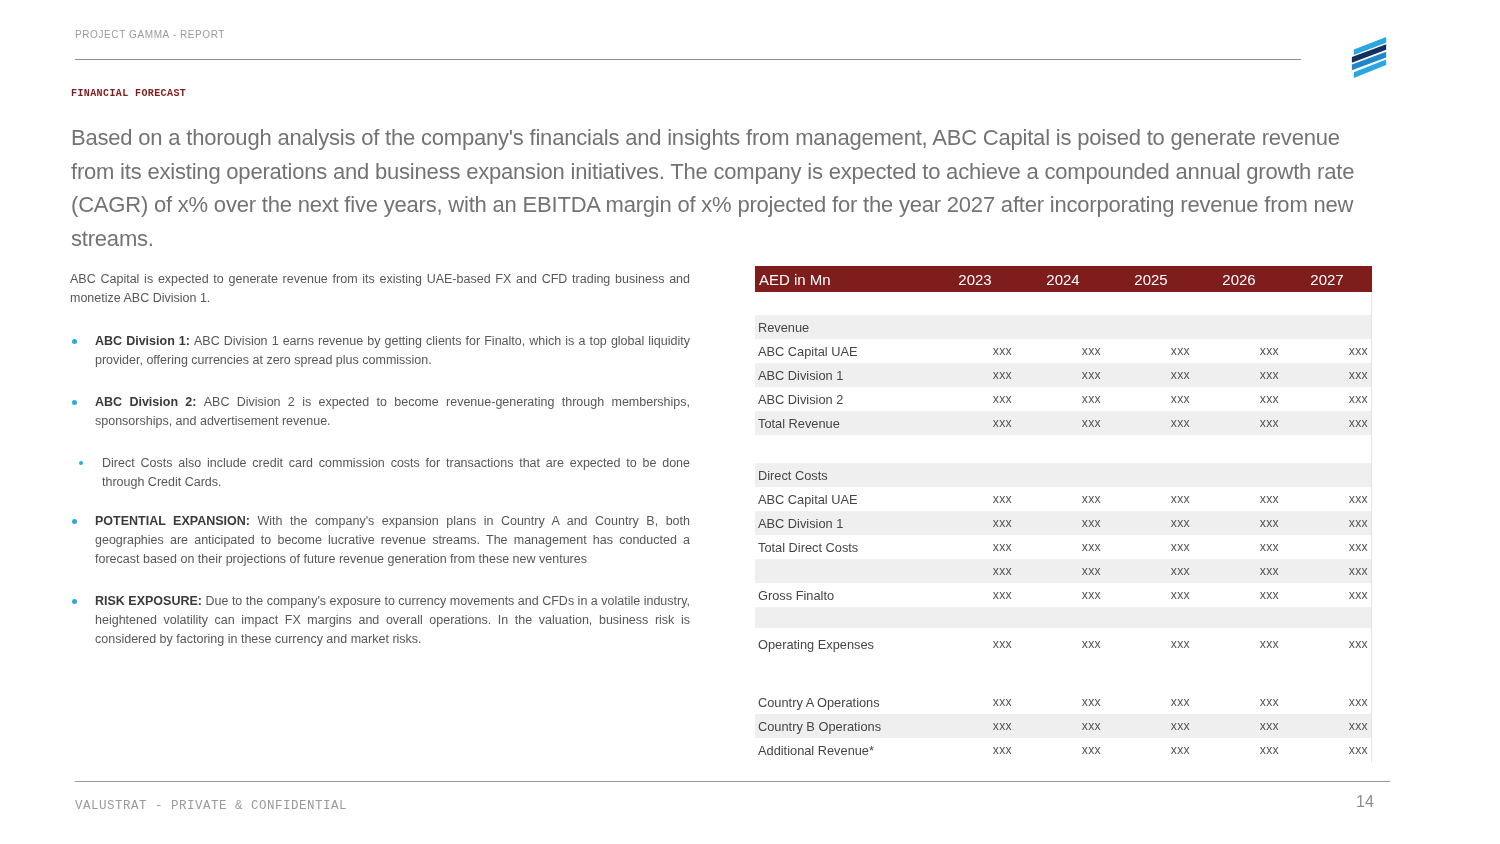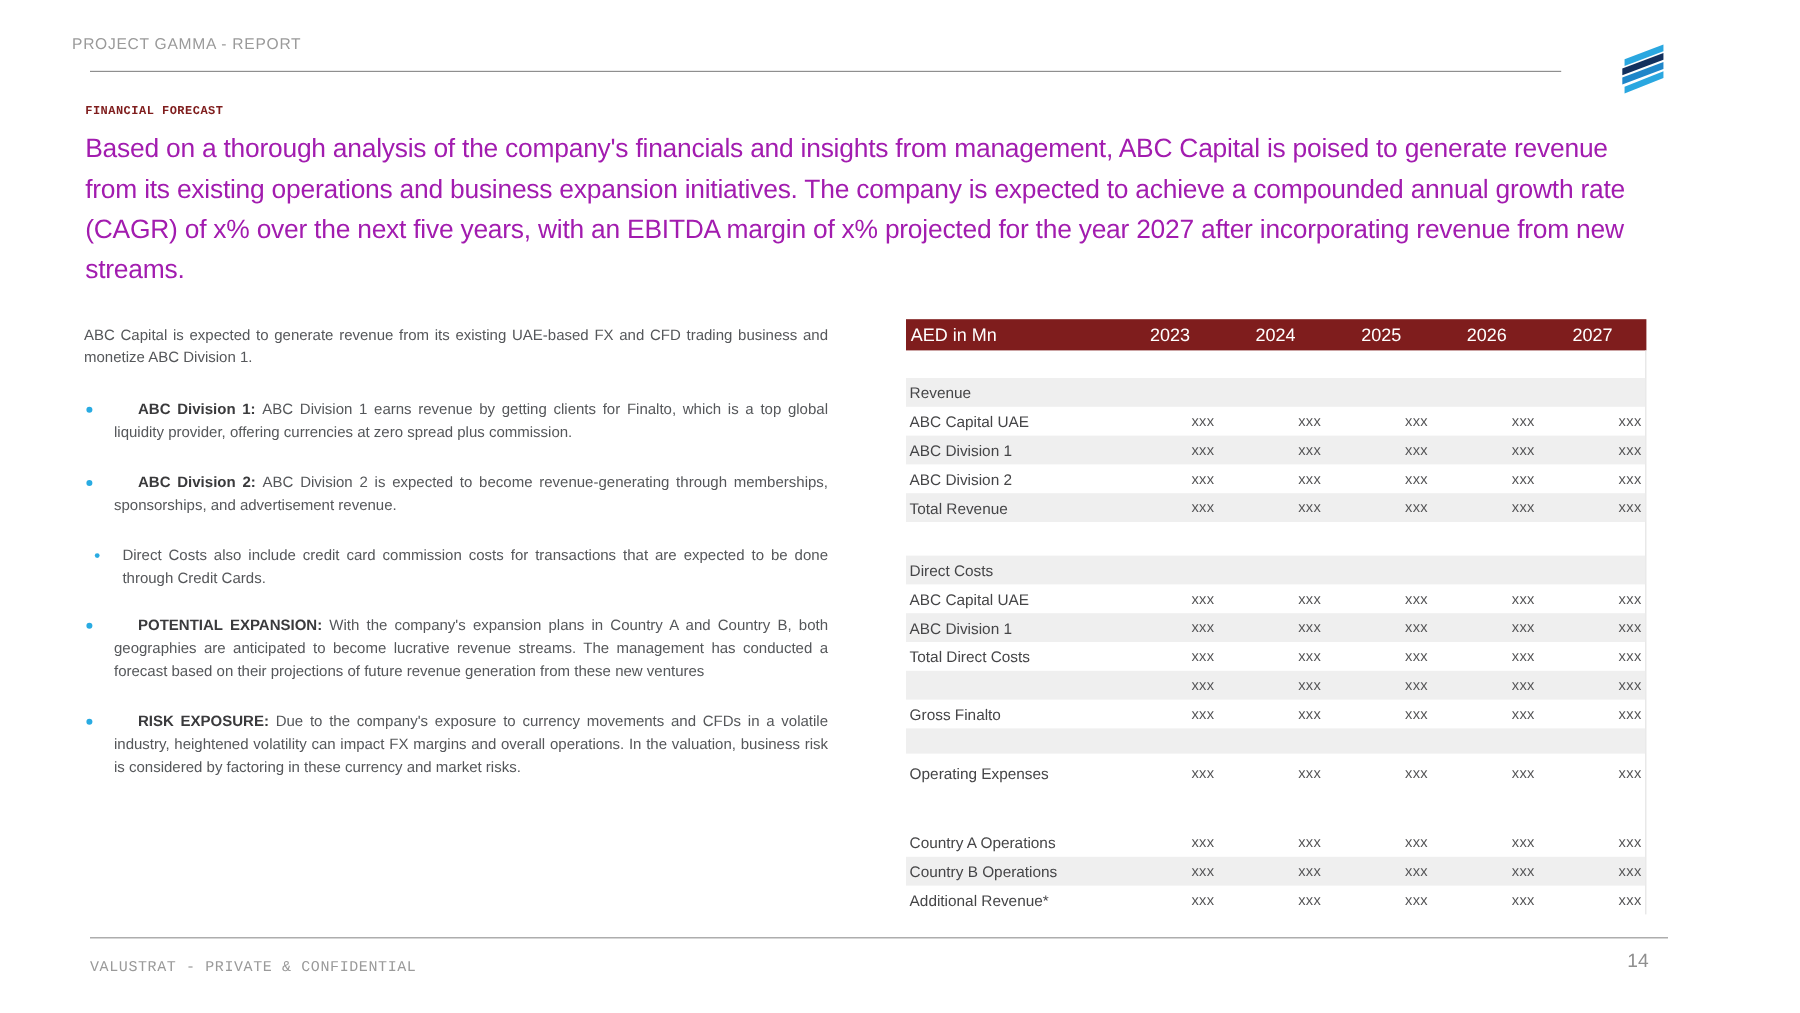--- a/index.html
+++ b/index.html
@@ -1,36 +1,36 @@
 <!DOCTYPE html>
 <html><head>
 <meta charset="utf-8">
 <style>
   html,body{margin:0;padding:0;background:#fff;}
   .slide{position:relative;width:1500px;height:844px;background:#ffffff;overflow:hidden;
          font-family:"Liberation Sans", sans-serif;}
 
   
-  .kicker{position:absolute;left:60px;top:29px;font-size:13px;letter-spacing:.6px;color:#9a9a9a;}
+  .kicker{position:absolute;left:75px;top:29px;font-size:10px;letter-spacing:.6px;color:#9a9a9a;}
   .header-rule{position:absolute;left:75px;top:59px;width:1226px;height:1px;background:#8f8f8f;}
   .logo{position:absolute;left:1350px;top:35px;width:40px;height:44px;}
   .section-title{position:absolute;left:71px;top:88px;font-size:10px;font-weight:bold;
                  letter-spacing:.4px;color:#7f1d1d;font-family:Liberation Mono, monospace;}
 
   
-  .lede{position:absolute;left:71px;top:107px;width:1300px;font-size:22px;line-height:33.5px;
-        letter-spacing:-0.2px;color:#a21caf;}
+  .lede{position:absolute;left:71px;top:121px;width:1300px;font-size:22px;line-height:33.5px;
+        letter-spacing:-0.2px;color:#737373;}
 
   
   .left-col{position:absolute;left:70px;top:270px;width:620px;color:#55575a;}
   .intro{font-size:12.5px;line-height:19px;text-align:justify;margin:0 0 24px 0;}
   .bullet{display:flex;margin-bottom:23px;}
   .bullet .dot{width:5px;height:5px;border-radius:50%;background:#29abe2;margin:7px 0 0 2px;flex:none;}
   .bullet .btext{margin-left:18px;font-size:12.5px;line-height:19px;text-align:justify;flex:1;}
-  .bullet .lead{font-weight:bold;color:#3a3a3c;margin-left:20px;}
+  .bullet .lead{font-weight:bold;color:#3a3a3c;}
   .bullet.sub{margin-left:7px;margin-bottom:20px;}
   .bullet.sub .dot{width:4px;height:4px;}
   .bullet.sub .btext{margin-left:19px;}
 
   
   .fin-table{position:absolute;left:755px;top:266px;width:617px;}
   .thead{display:flex;align-items:center;height:26px;background:#7f1d1d;color:#ffffff;}
   .thead .tlabel{flex:1;padding-left:4px;font-size:15px;}
   .ycell{width:86px;text-align:center;padding-right:2px;font-size:15px;}
   .tbody{border-right:1px solid #e3e3e3;}

